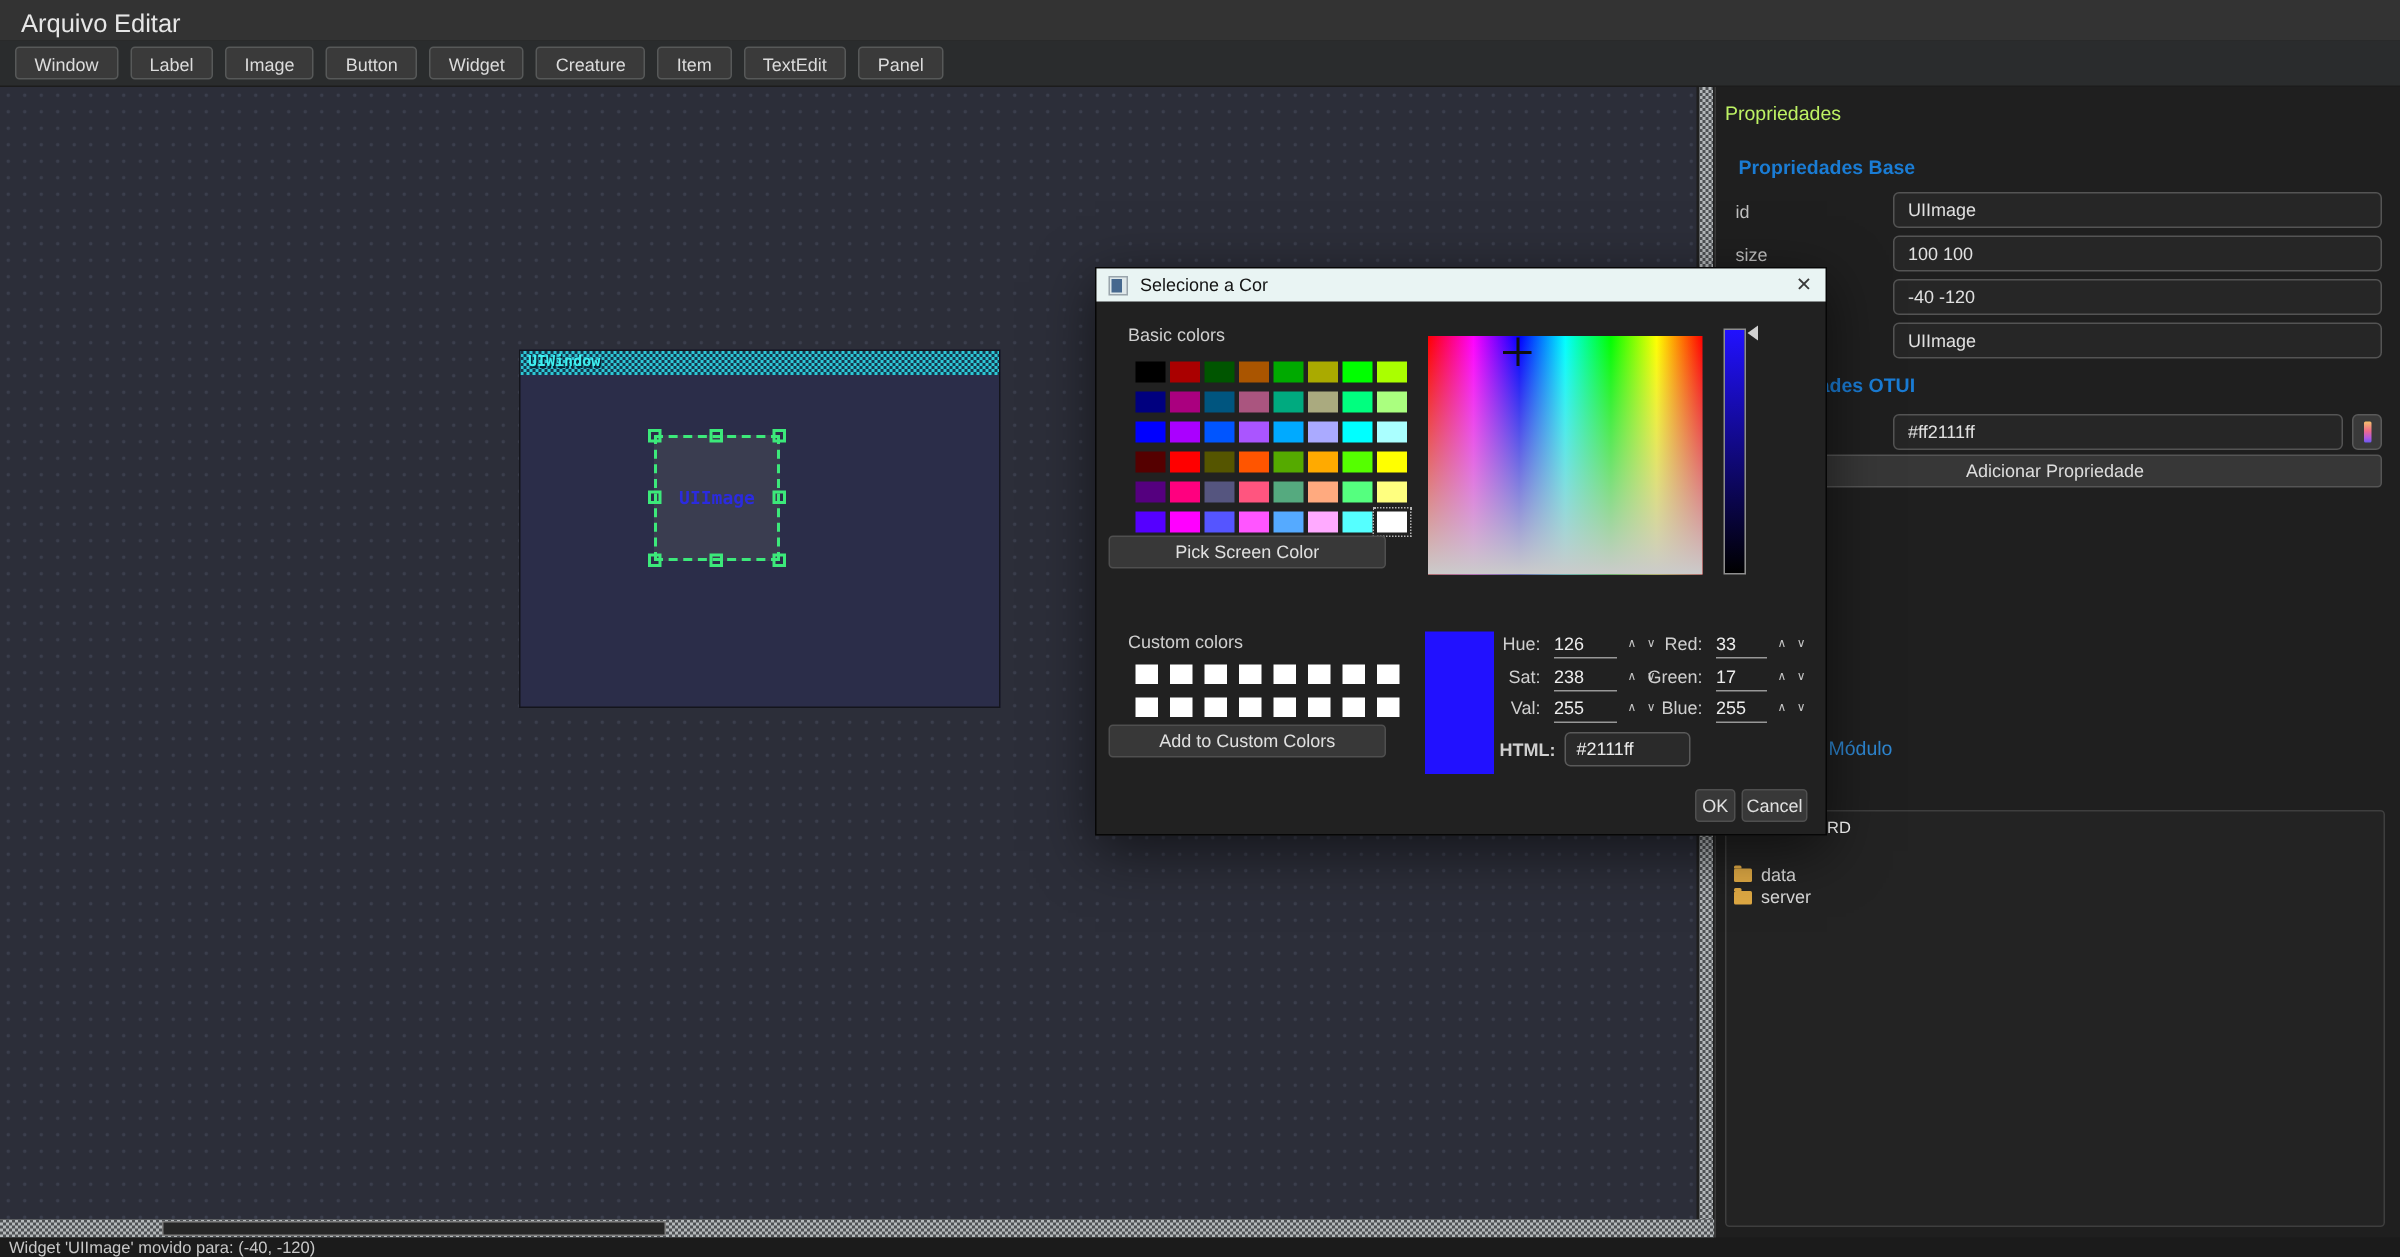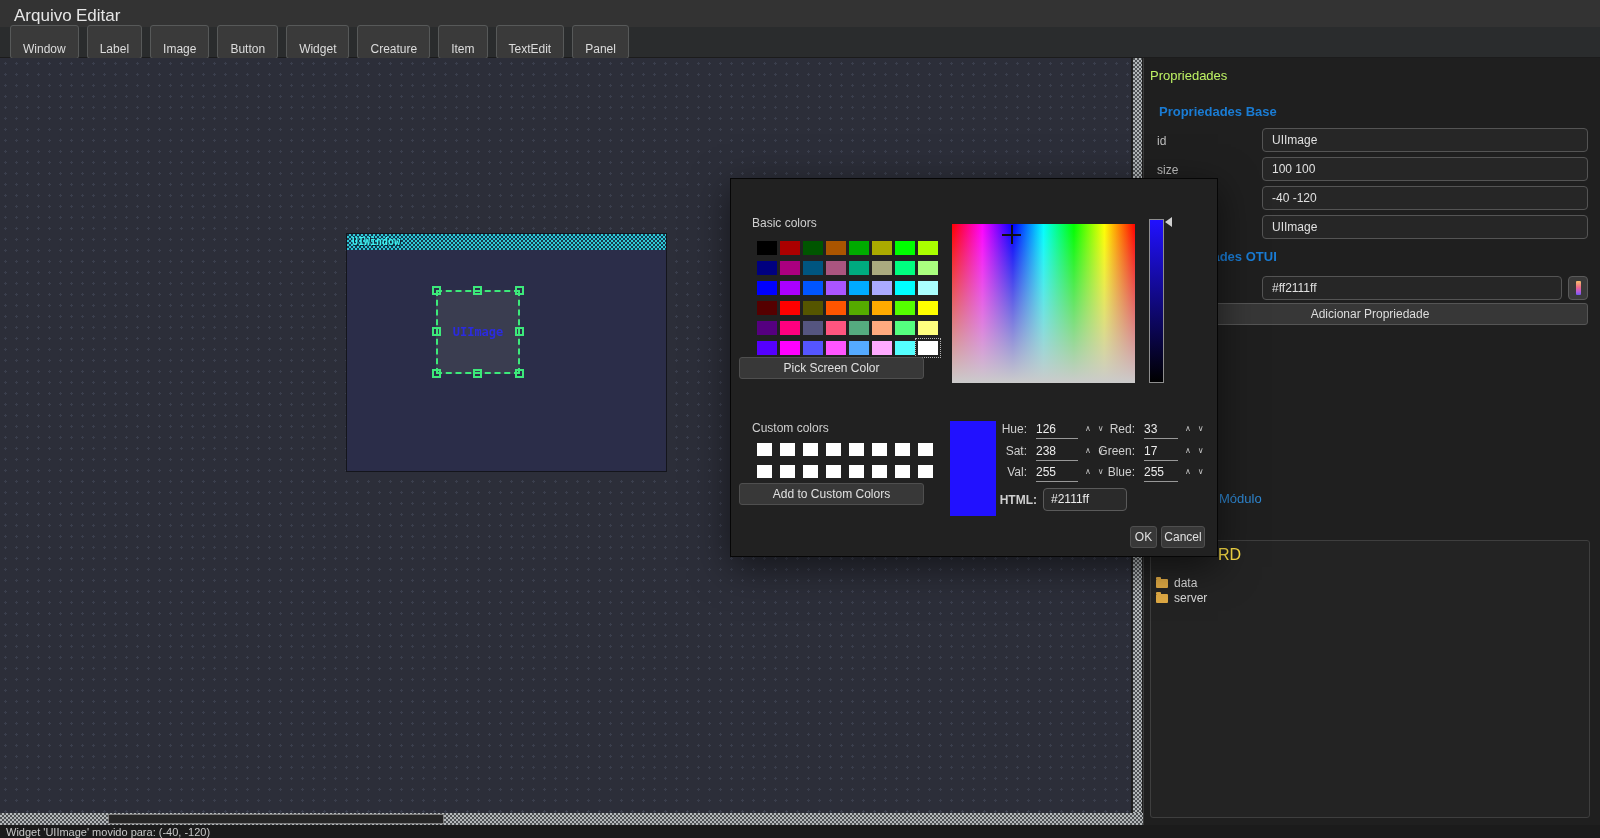--- a/index.html
+++ b/index.html
@@ -7,21 +7,21 @@
               font-family:"Liberation Sans", sans-serif; }
   .screen { position:relative; width:1600px; height:838px; background:#1f1f1f; }
 
   
   .menubar { position:absolute; left:0; top:0; width:1600px; height:27px; background:#333333; }
   .menubar span { position:absolute; top:6px; font-size:17px; color:#e6e6e6; cursor:default; }
   .menu-arquivo { left:14px; } .menu-editar { left:76px; }
 
   .toolbar { position:absolute; left:0; top:27px; width:1600px; height:31px; background:#2a2c2d;
              display:flex; align-items:center; padding-left:10px; gap:8px; border-bottom:1px solid #1c1c1c; }
-  .toolbar button { height:22px; padding:16px 12px; background:#3a3a3a; border:1px solid #575959;
+  .toolbar button { height:22px; padding:4px 12px; background:#3a3a3a; border:1px solid #575959;
                     border-radius:3px; color:#dcdcdc; font-size:12px; font-family:inherit; }
 
   
   .canvas { position:absolute; left:0; top:58px; width:1131px; height:755px; background-color:#2c2e39;
             background-image:radial-gradient(rgba(160,175,210,0.13) 1px, transparent 1.4px);
             background-size:11px 11px; }
   .uiwindow { position:absolute; left:346px; top:175px; width:321px; height:239px;
               border:1px solid #14151c; background:#2b2d49; }
   .uiwindow-titlebar { height:16px;
       background:conic-gradient(#2ec8d6 25%, #15394e 25% 50%, #2ec8d6 50% 75%, #15394e 75%);
@@ -57,21 +57,21 @@
   .color-input { width:300px; }
   .i-btn { position:absolute; left:1568px; top:276px; width:20px; height:24px; background:#3a3a3a;
            border:1px solid #5a5a5a; border-radius:4px; display:flex; align-items:center; justify-content:center; }
   .color-bar { width:5px; height:14px; border-radius:1px;
            background:linear-gradient(180deg,#f5c06a 0%,#ef6a8a 45%,#b05ae0 78%,#6a5af0 100%); }
   .add-prop-btn { position:absolute; left:1152px; top:303px; width:436px; height:22px; background:#373737;
            border:1px solid #555555; border-radius:3px; color:#dddddd; font-size:12px; font-family:inherit; }
   .module-heading { position:absolute; left:1219px; top:491px; font-size:13px; color:#2e86d0; }
   .tree-panel { position:absolute; left:1150px; top:540px; width:440px; height:278px;
                 background:#232323; border:1px solid #3e3e3e; border-radius:3px; }
-  .tree-root { position:absolute; left:1218px; top:546px; font-size:16px; color:#fde047; }
+  .tree-root { position:absolute; left:1218px; top:546px; font-size:11px; color:#ffffff; }
   .tree-item { position:absolute; left:1156px; display:flex; gap:6px; align-items:center;
                font-size:12px; color:#d8d8d8; height:14px; }
   .folder-icon { position:relative; width:12px; height:9px; background:#dfa944; border-radius:1px; flex:none; }
   .folder-icon::before { content:''; position:absolute; top:-2px; left:0; width:5px; height:2px;
                background:#dfa944; border-radius:1px 1px 0 0; }
 
   
   .statusbar { position:absolute; left:0; top:825px; width:1600px; height:18px; background:#1b1b1b; }
   .statusbar span { position:absolute; left:6px; top:1px; font-size:11px; color:#c8c8c8; }
 
@@ -195,20 +195,25 @@
   <div class="tree-item" style="top:576px;">
     <span class="folder-icon"></span>
     <span>data</span>
   </div>
   <div class="tree-item" style="top:591px;">
     <span class="folder-icon"></span>
     <span>server</span>
   </div>
 
   <div class="dlg">
+    <div class="dlg-titlebar">
+      <span class="dlg-icon"></span>
+      <span class="dlg-title">Selecione a Cor</span>
+      <span class="dlg-close">✕</span>
+    </div>
 
     <span class="dlg-label" style="left:21px; top:37px;">Basic colors</span>
     <div class="basic-grid">
         <div class="swatch" style="background: rgb(0, 0, 0);"></div>
         <div class="swatch" style="background: rgb(170, 0, 0);"></div>
         <div class="swatch" style="background: rgb(0, 85, 0);"></div>
         <div class="swatch" style="background: rgb(170, 85, 0);"></div>
         <div class="swatch" style="background: rgb(0, 170, 0);"></div>
         <div class="swatch" style="background: rgb(170, 170, 0);"></div>
         <div class="swatch" style="background: rgb(0, 255, 0);"></div>

